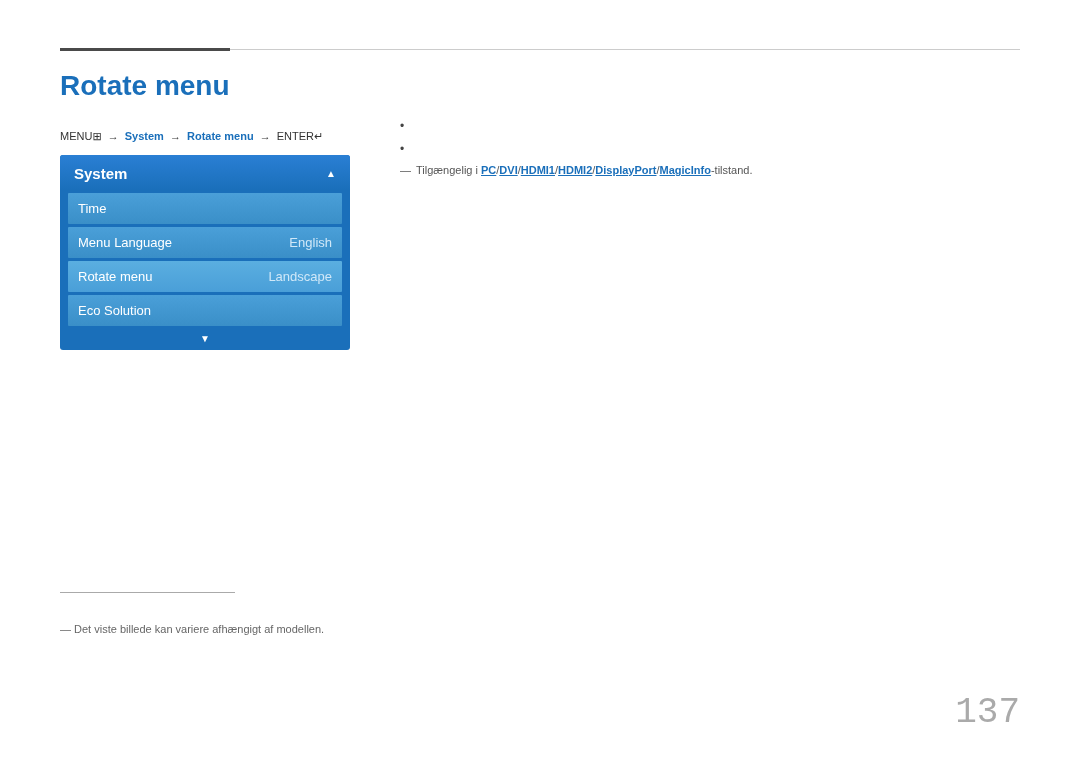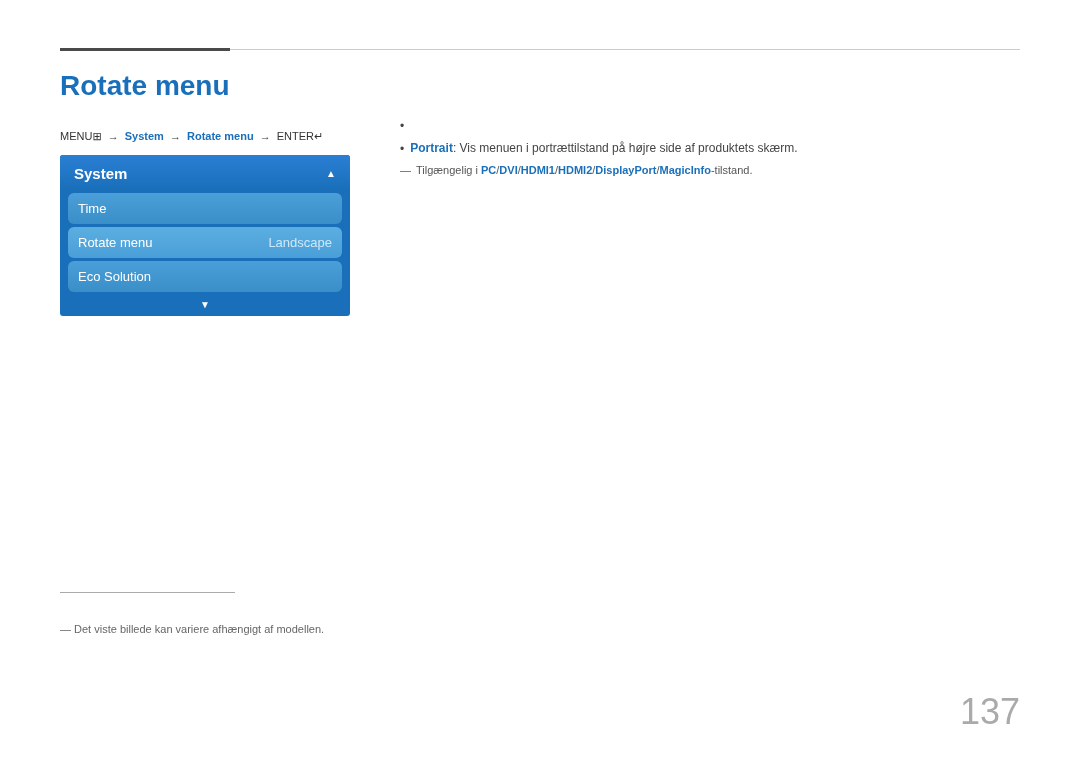--- a/index.html
+++ b/index.html
@@ -89,21 +89,21 @@
 
     .arrow-up {
       color: #ffffff;
       font-size: 10px;
     }
 
     .menu-item {
       margin: 3px 8px;
       padding: 8px 10px;
       background: linear-gradient(to bottom, #4a9fd8, #3a8fc8);
-      border-radius: 6px;
+      border-radius: 1px;
       color: #ffffff;
       font-size: 13px;
       display: flex;
       justify-content: space-between;
       align-items: center;
       cursor: pointer;
     }
 
     .menu-item.active {
       background: linear-gradient(to bottom, #5aaee0, #4a9fd8);
@@ -166,20 +166,21 @@
     }
 
     .note-dash {
       margin-right: 5px;
       flex-shrink: 0;
     }
 
     .note-text .note-keyword {
       color: #1a6fba;
       font-weight: bold;
+      text-decoration: underline;
     }
 
     
     .footer-line {
       position: absolute;
       bottom: 170px;
       left: 60px;
       width: 175px;
       height: 1px;
       background: #aaa;
@@ -194,20 +195,21 @@
     }
 
     
     .page-number {
       position: absolute;
       bottom: 30px;
       right: 60px;
       font-size: 36px;
       color: #aaaaaa;
       font-weight: 300;
+      font-family: Liberation Mono, monospace;
     }
   </style>
 </head>
 <body>
 
 <div class="top-lines">
   <div class="top-line-dark"></div>
   <div class="top-line-light"></div>
 </div>
 
@@ -227,20 +229,24 @@
   <div class="system-panel-header">
     <span>System</span>
     <span class="arrow-up">▲</span>
   </div>
 
   <div class="menu-item">
     <span>Time</span>
     <span class="item-value"></span>
   </div>
 
+  <div class="menu-item">
+    <span>Menu Language</span>
+    <span class="item-value">English</span>
+  </div>
 
   <div class="menu-item active">
     <span>Rotate menu</span>
     <span class="item-value">Landscape</span>
   </div>
 
   <div class="menu-item">
     <span>Eco Solution</span>
     <span class="item-value"></span>
   </div>
@@ -251,23 +257,20 @@
 </div>
 
 <div class="right-content">
 
   <div class="bullet-item">
     <span class="bullet-dot">•</span>
   </div>
 
   <div class="bullet-item">
     <span class="bullet-dot">•</span>
-    <span class="bullet-text">
-      <span class="keyword">Portrait</span><span>: Vis menuen i portrættilstand på højre side af produktets skærm.</span>
-    </span>
   </div>
 
   <div class="note-item">
     <span class="note-dash">―</span>
     <span class="note-text">
       <span>Tilgængelig i </span><span class="note-keyword">PC</span><span>/</span><span class="note-keyword">DVI</span><span>/</span><span class="note-keyword">HDMI1</span><span>/</span><span class="note-keyword">HDMI2</span><span>/</span><span class="note-keyword">DisplayPort</span><span>/</span><span class="note-keyword">MagicInfo</span><span>-tilstand.</span>
     </span>
   </div>
 </div>
 

